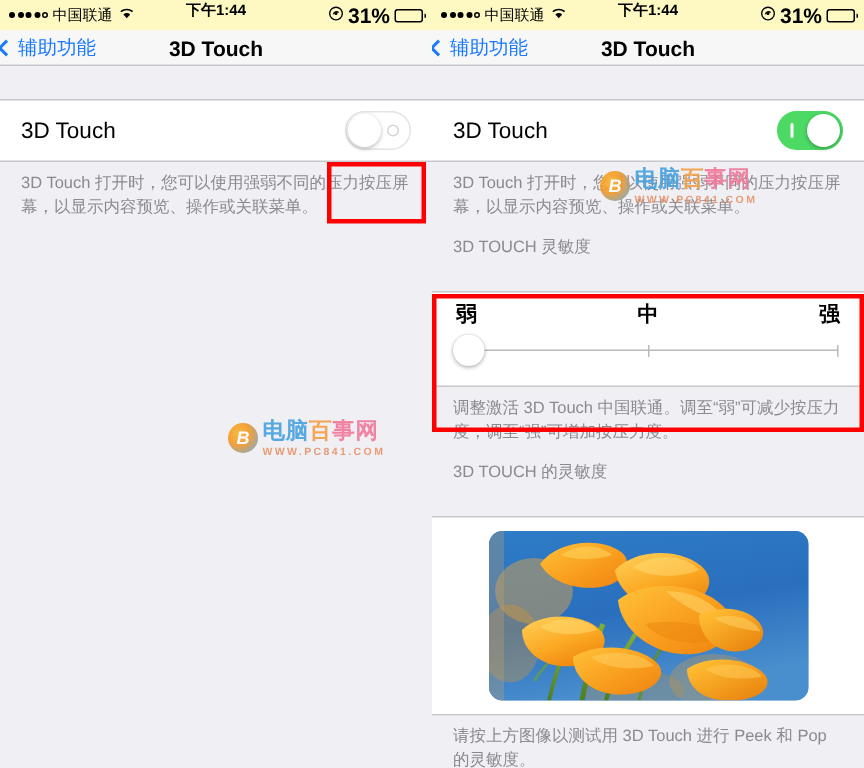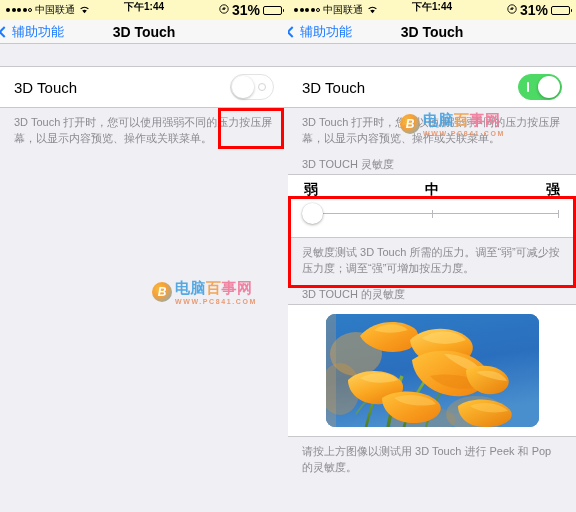--- a/index.html
+++ b/index.html
@@ -201,21 +201,21 @@
   }
 
   
   .footnote {
     padding: 7px 14px 0 14px;
     font-size: 11px;
     line-height: 1.45;
     color: #8a8a8f;
   }
   .section-header {
-    padding: 10px 14px 2px 14px;
+    padding: 10px 14px 22px 14px;
     font-size: 11px;
     color: #8a8a8f;
   }
 
   
   .slider-cell {
     background: #fff;
     border-top: 0.5px solid #c8c7cc;
     border-bottom: 0.5px solid #c8c7cc;
     padding: 6px 14px 12px 14px;
@@ -476,21 +476,21 @@
           <span>强</span>
         </div>
         <div class="slider-track-wrap">
           <div class="slider-track"></div>
           <div class="slider-tick mid"></div>
           <div class="slider-tick end"></div>
           <div class="slider-knob"></div>
         </div>
       </div>
 
-      <div class="footnote">灵敏度测试 3D Touch 所需的压力。调至“弱”可减少按压力度；调至“强”可增加按压力度。</div>
+      <div class="footnote">调整激活 3D Touch 中国联通。调至“弱”可减少按压力度；调至“强”可增加按压力度。</div>
 
       <div class="section-header">3D TOUCH 的灵敏度</div>
 
       <div class="image-cell">
         <div class="poppy-img">
           <svg viewBox="0 0 213 113" preserveAspectRatio="none" aria-hidden="true">
             <defs>
               <linearGradient id="sky" x1="0" y1="0" x2="0.3" y2="1">
                 <stop offset="0%" stop-color="#2e7cc6"></stop>
                 <stop offset="55%" stop-color="#2a6fbe"></stop>

